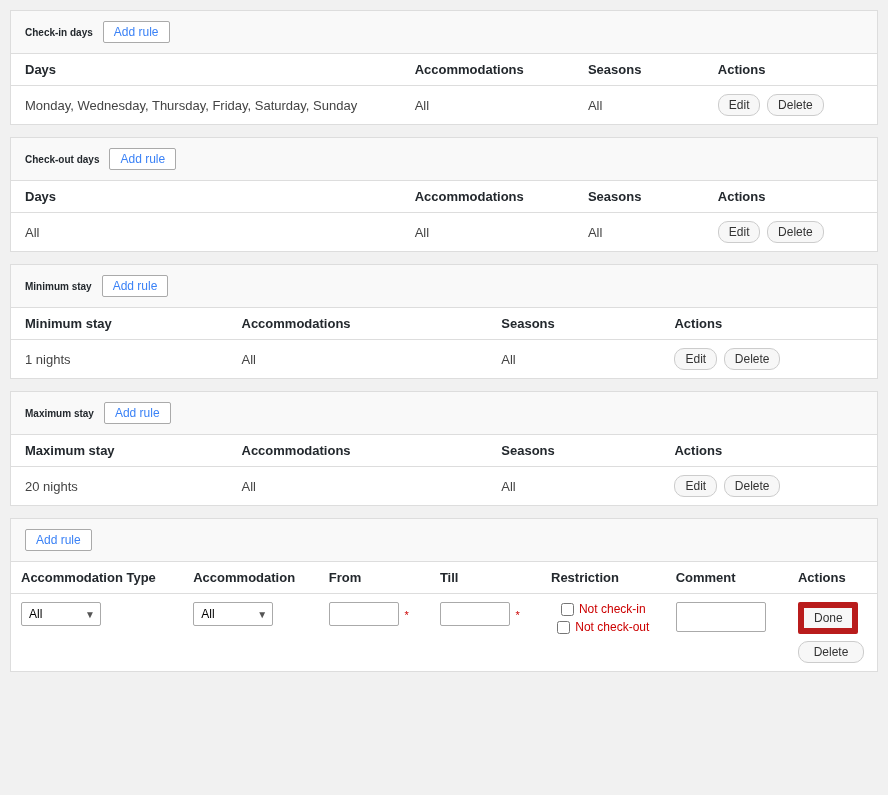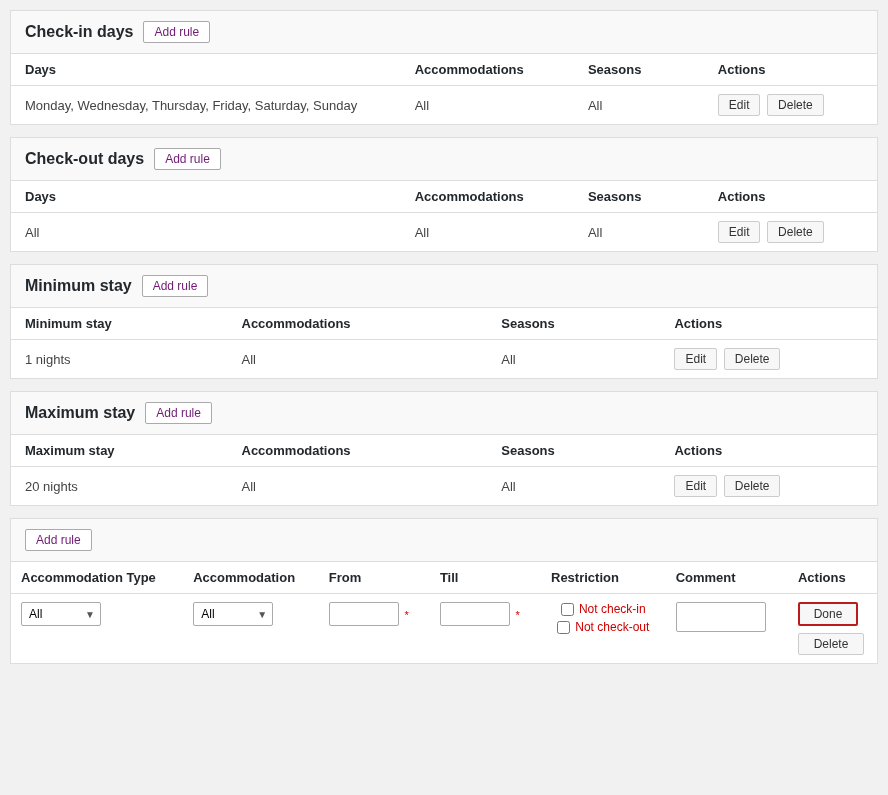--- a/index.html
+++ b/index.html
@@ -20,29 +20,29 @@
     .section-header {
       background: #f9f9f9;
       border-bottom: 1px solid #ddd;
       padding: 10px 14px;
       display: flex;
       align-items: center;
       gap: 10px;
     }
 
     .section-title {
-      font-size: 16px;
+      font-size: 10px;
       font-weight: 600;
       color: #23282d;
     }
 
     .add-rule-btn {
       background: #fff;
       border: 1px solid #aaa;
-      color: #701a75;
+      color: #3b82f6;
       padding: 3px 10px;
       font-size: 12px;
       cursor: pointer;
       border-radius: 2px;
     }
 
     .data-table {
       width: 100%;
       border-collapse: collapse;
     }
@@ -71,21 +71,21 @@
       border-bottom: none;
     }
 
     .action-btn {
       background: #f7f7f7;
       border: 1px solid #ccc;
       color: #333;
       padding: 3px 10px;
       font-size: 12px;
       cursor: pointer;
-      border-radius: 2px;
+      border-radius: 10px;
       margin-right: 3px;
     }
 
     .col-days-wide { width: 45%; }
     .col-accomm { width: 20%; }
     .col-seasons { width: 15%; }
     .col-actions { width: 20%; }
 
     .col-minstay { width: 25%; }
     .col-accomm2 { width: 30%; }
@@ -173,21 +173,21 @@
       padding: 4px 6px;
       font-size: 12px;
       border-radius: 2px;
       width: 90px;
       resize: none;
       height: 30px;
     }
 
     .done-btn {
       background: #f7f7f7;
-      border: 2px solid #b91c1c;
+      border: 6px solid #b91c1c;
       color: #333;
       padding: 3px 10px;
       font-size: 12px;
       cursor: pointer;
       border-radius: 2px;
       display: block;
       margin-bottom: 3px;
       width: 60px;
       text-align: center;
     }

